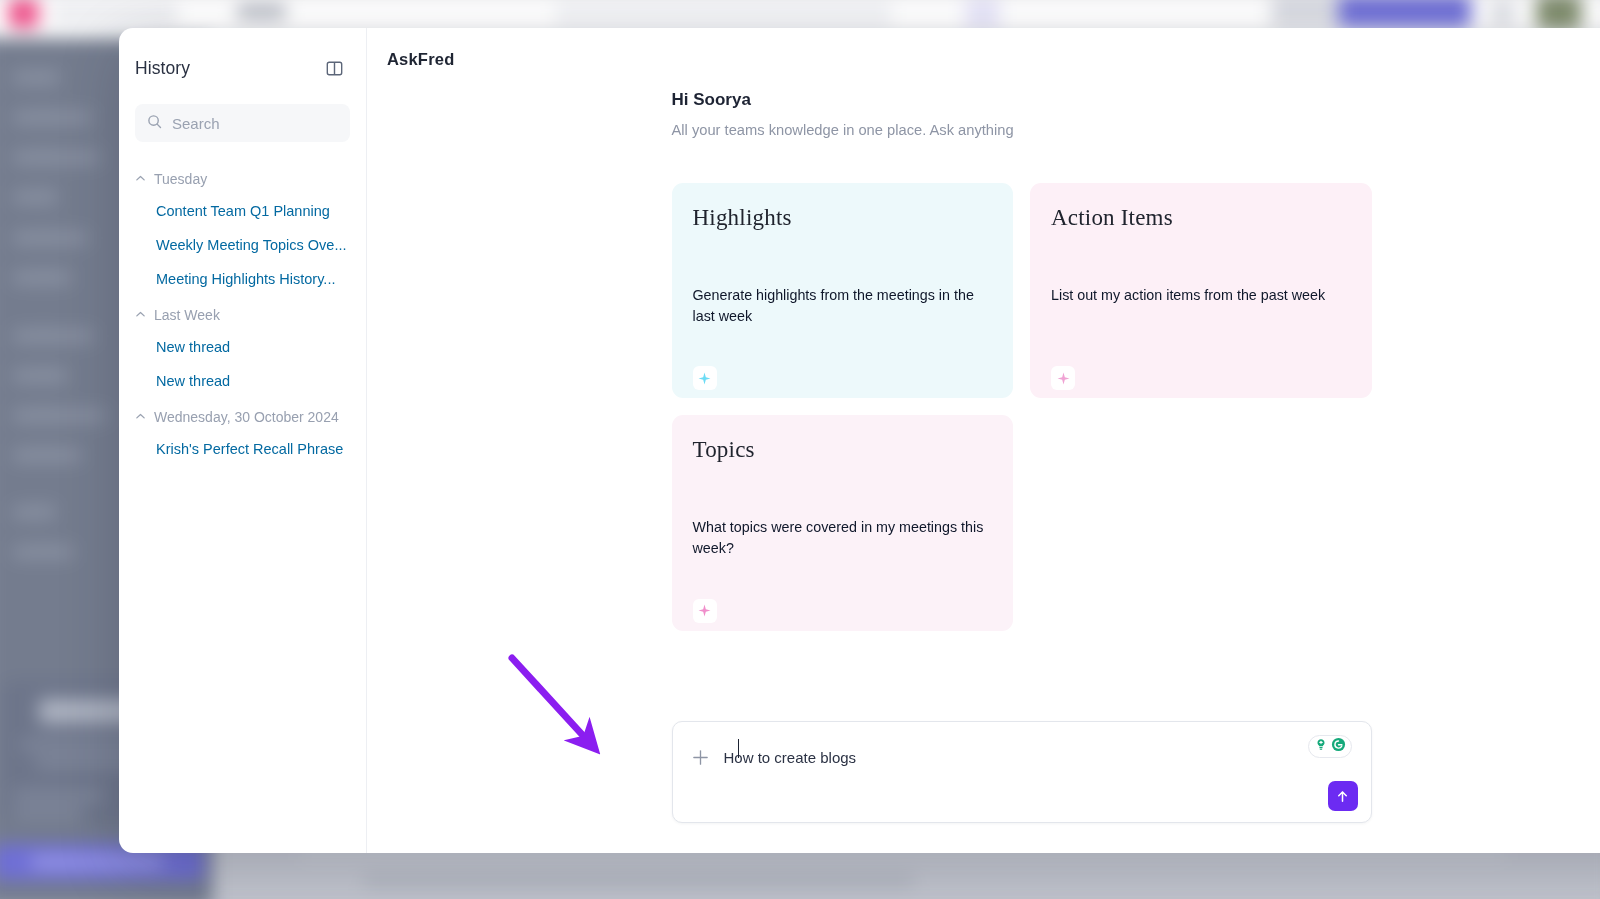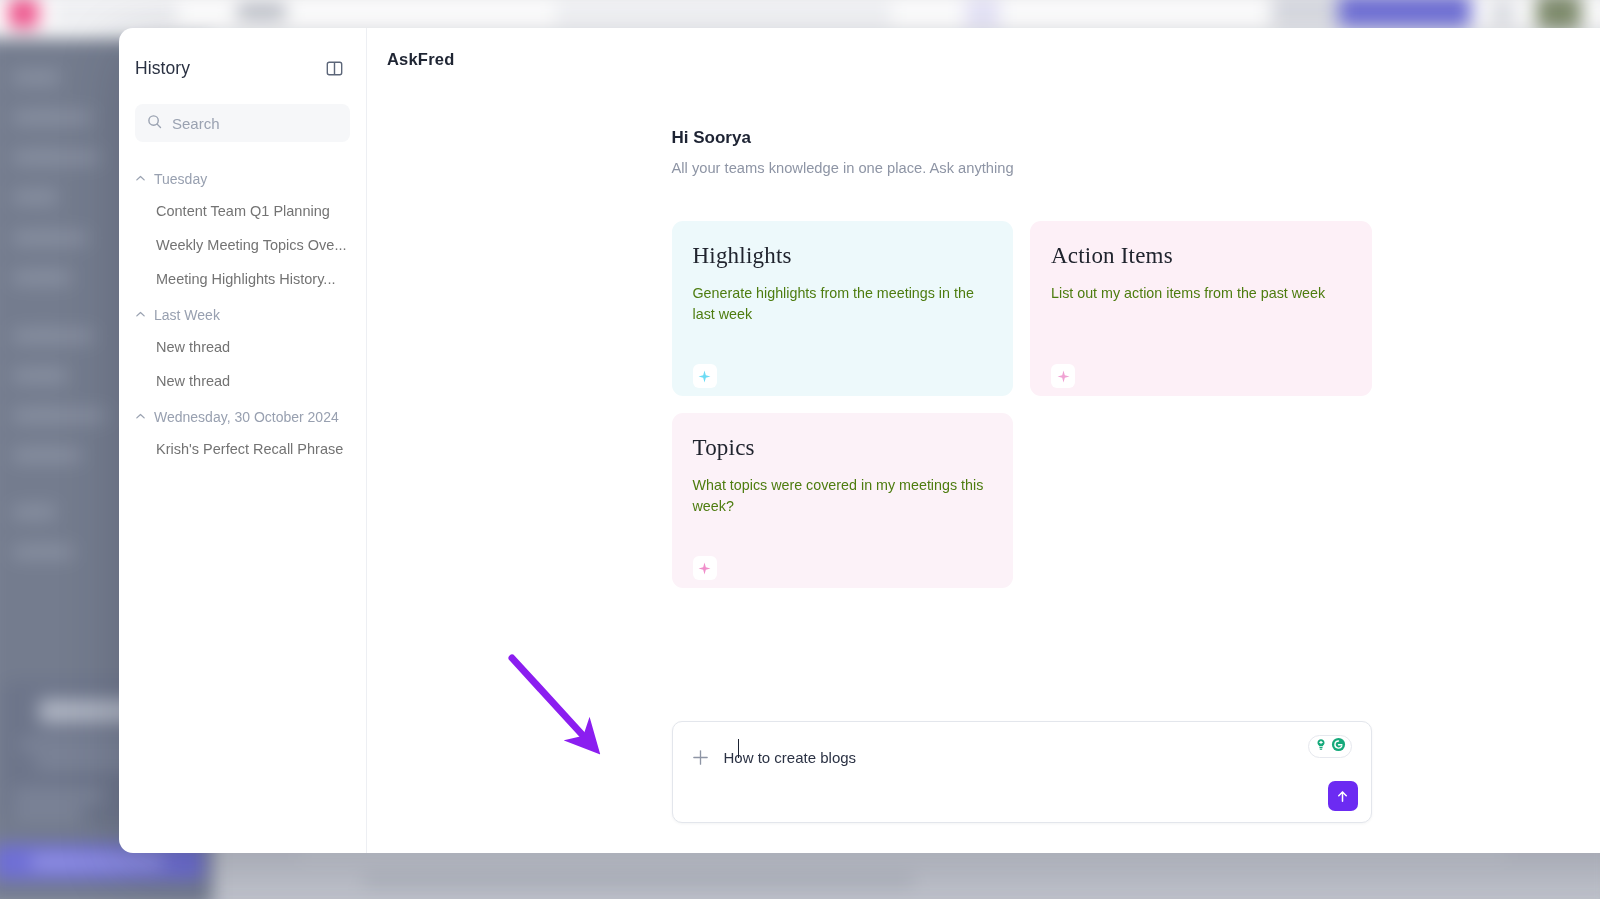--- a/index.html
+++ b/index.html
@@ -78,42 +78,42 @@
   .search-wrap { margin: 18px 16px 0 16px; height: 38px; background: #f6f7f9;
       border-radius: 8px; display: flex; align-items: center; gap: 10px; padding: 0 12px; }
   .search-input { border: 0; background: transparent; outline: none; font-size: 15px;
       color: #3c4354; font-family: inherit; width: 100%; }
   .search-input::placeholder { color: #9aa2b1; }
 
   .history-list { margin-top: 18px; overflow-y: auto; flex: 1; padding-bottom: 16px; }
   .group-head { display: flex; align-items: center; gap: 8px; padding: 10px 16px 6px 16px;
       cursor: pointer; }
   .group-label { font-size: 14px; color: #98a0b0; }
-  .thread-item { padding: 9px 16px 9px 37px; font-size: 14.5px; color: #737373;
+  .thread-item { padding: 9px 16px 9px 37px; font-size: 14.5px; color: #0369a1;
       cursor: pointer; white-space: nowrap; overflow: hidden; text-overflow: ellipsis; }
 
   
   .chat-panel { flex: 1; position: relative; display: flex; flex-direction: column; }
   .chat-head { height: 62px; display: flex; align-items: center; justify-content: space-between;
       padding: 0 30px 0 20px; }
   .chat-title { font-size: 16.5px; color: #1f2533; font-weight: 600; letter-spacing: .2px; }
   .close-btn { width: 26px; height: 26px; display: flex; align-items: center;
       justify-content: center; cursor: pointer; border-radius: 5px; }
 
   .chat-body { flex: 1; display: flex; flex-direction: column; align-items: center; }
-  .center-col { width: 700px; margin-top: 38px; }
+  .center-col { width: 700px; }
   .greet-title { font-size: 17px; color: #1d2333; font-weight: 700; }
   .greet-sub { font-size: 14.7px; color: #8e95a5; margin-top: 12px; }
 
   .cards { display: grid; grid-template-columns: 1fr 1fr; gap: 17px; margin-top: 45px; }
   .card { border-radius: 11px; padding: 22px 21px 8px 21px; min-height: 175px;
-      display: flex; flex-direction: column; cursor: pointer; }
+      display: flex; flex-direction: column; cursor: pointer; gap: 40px; }
   .card-title { font-family: "Liberation Serif", serif; font-size: 23px; color: #20242e;
       letter-spacing: .2px; }
-  .card-desc { font-size: 14.3px; color: #4d7c0f; line-height: 1.45; margin-top: 14px; flex: 1; }
+  .card-desc { font-size: 14.3px; color: #0f172a; line-height: 1.45; margin-top: 14px; flex: 1; }
   .card-badge { width: 24px; height: 24px; background: #ffffff; border-radius: 6px;
       display: flex; align-items: center; justify-content: center; }
 
   
   .composer-wrap { position: absolute; left: 0; right: 0; bottom: 30px;
       display: flex; justify-content: center; align-items: center; }
   .composer { width: 700px; height: 102px; background: #ffffff;
       border: 1px solid #e3e6ec; border-radius: 10px;
       box-shadow: 0 1px 3px rgba(25,30,50,0.05); position: relative; }
   .composer-row { display: flex; align-items: center; gap: 12px; padding: 24px 16px 0 17px; }

